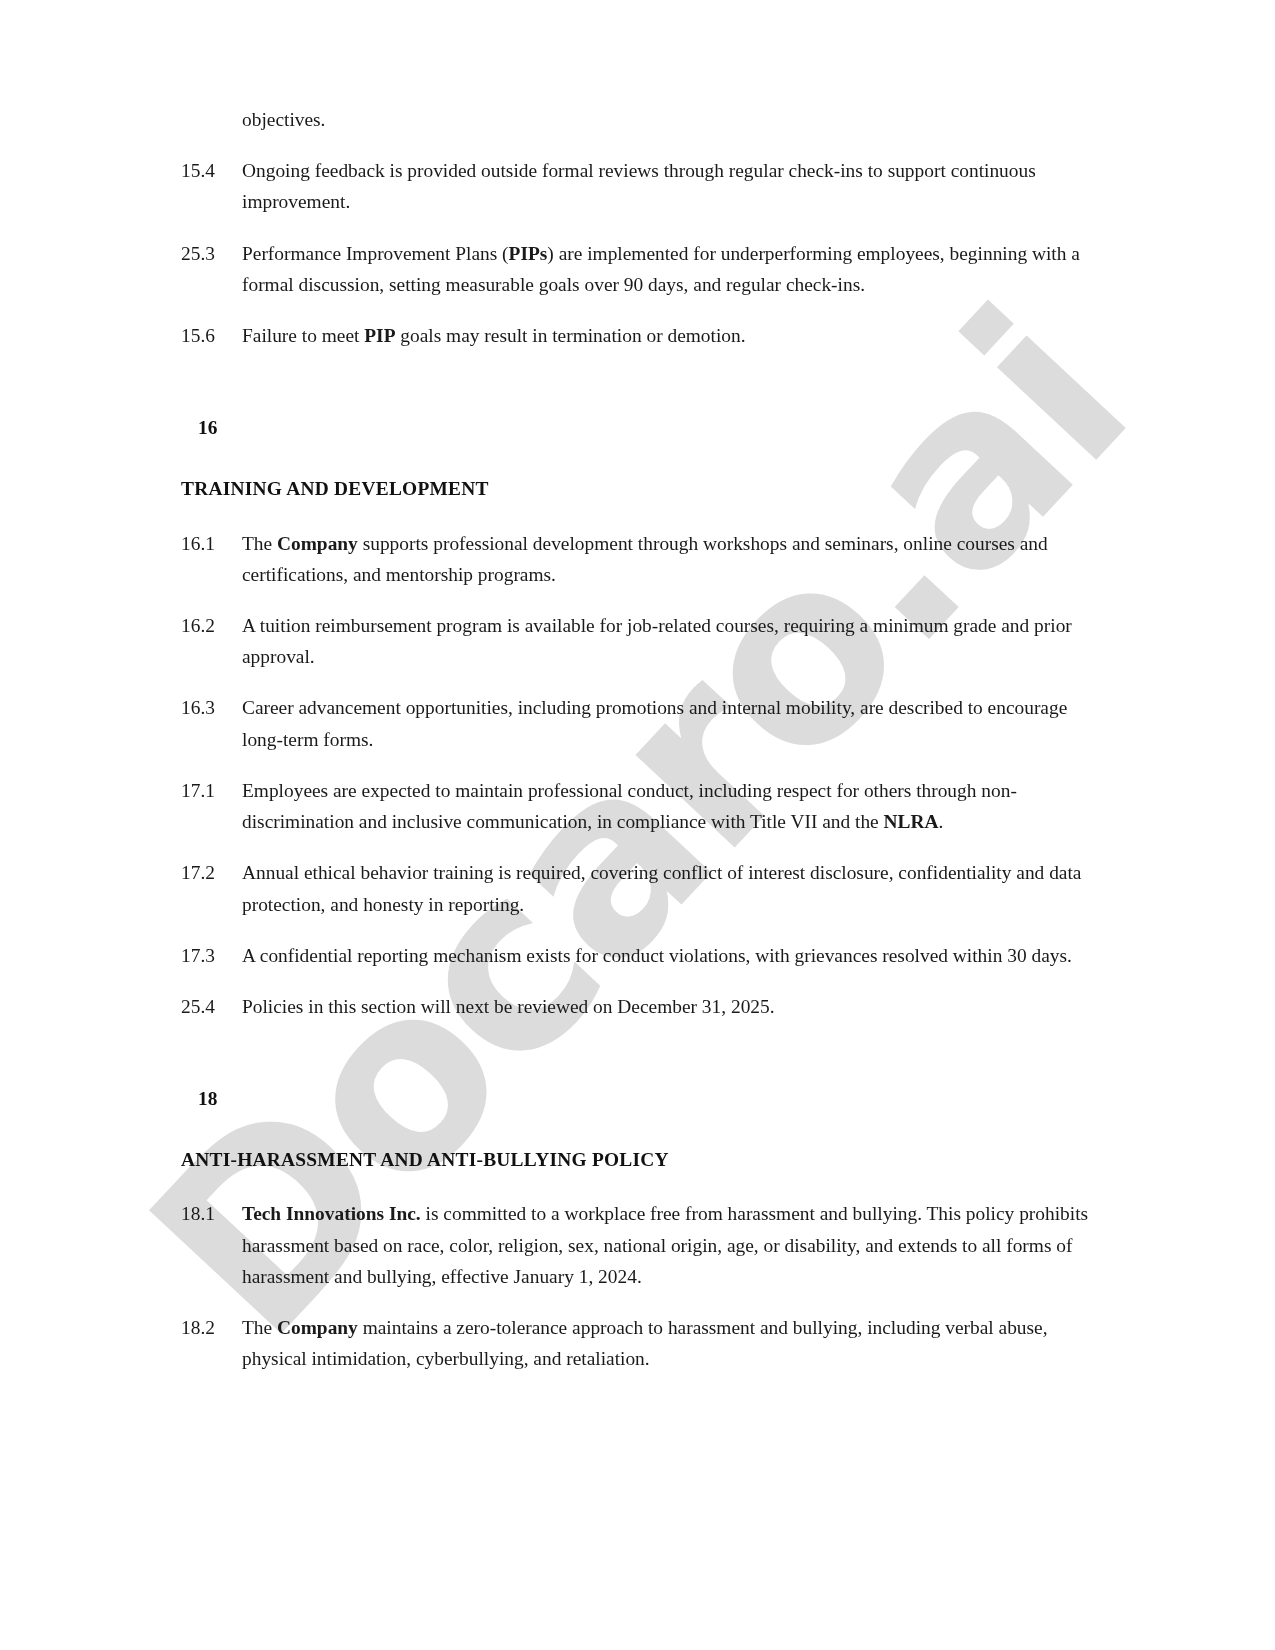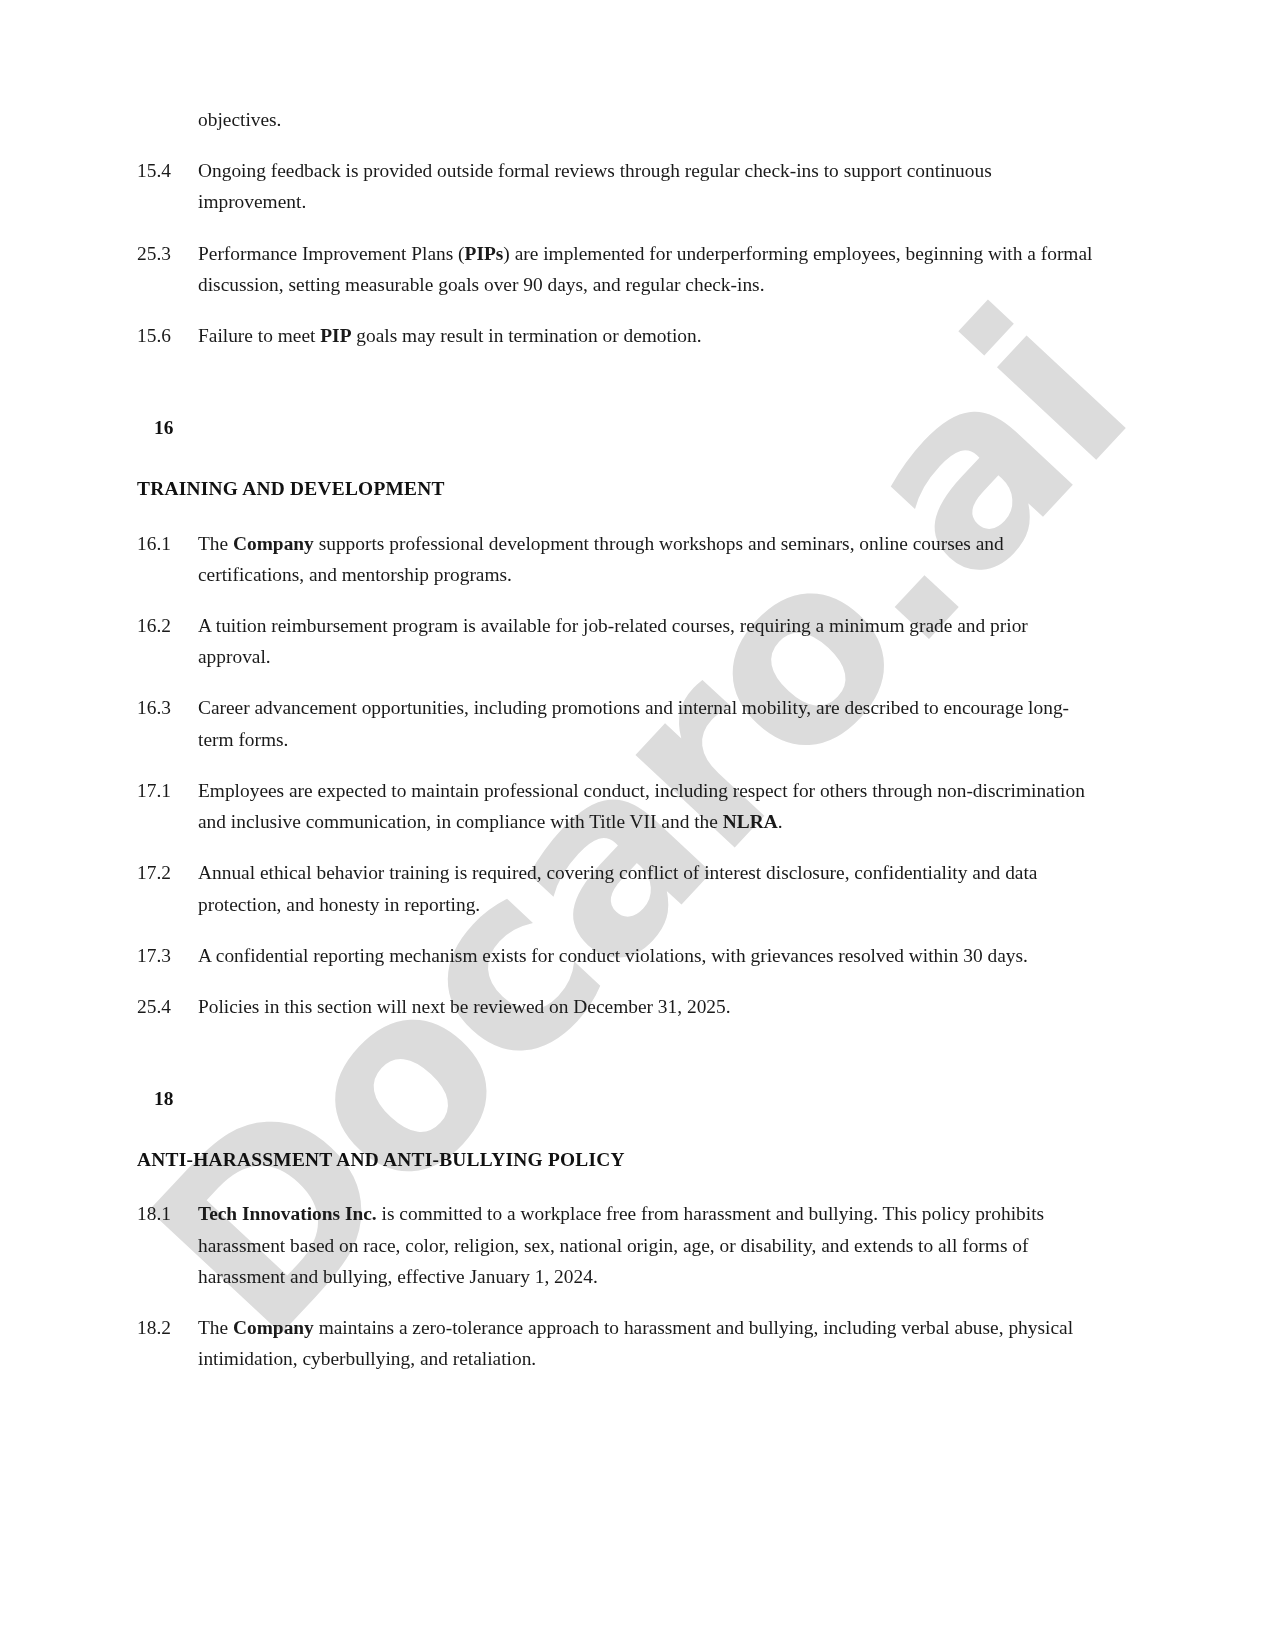--- a/index.html
+++ b/index.html
@@ -45,20 +45,21 @@
 
   
   .doc-body {
     position: relative;
     z-index: 2;
     padding: 104px 175px 0 137px;
     font-family: "Liberation Serif", "DejaVu Serif", serif;
     font-size: 19.4px;
     color: #1a1a1a;
     line-height: 1.61;
+    margin-left: 44px;
   }
 
   .clause {
     display: flex;
     align-items: flex-start;
     margin-bottom: 20px;
   }
   .clause-num {
     flex: 0 0 61px;
     width: 61px;

